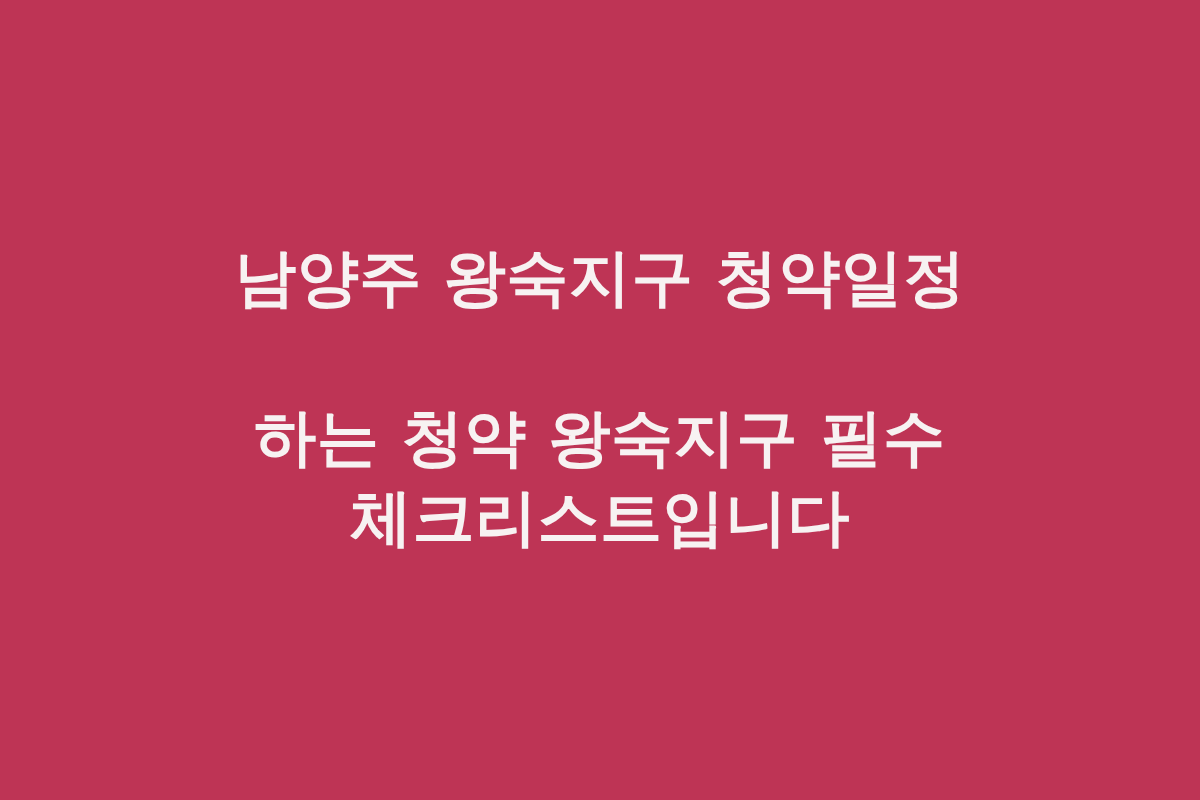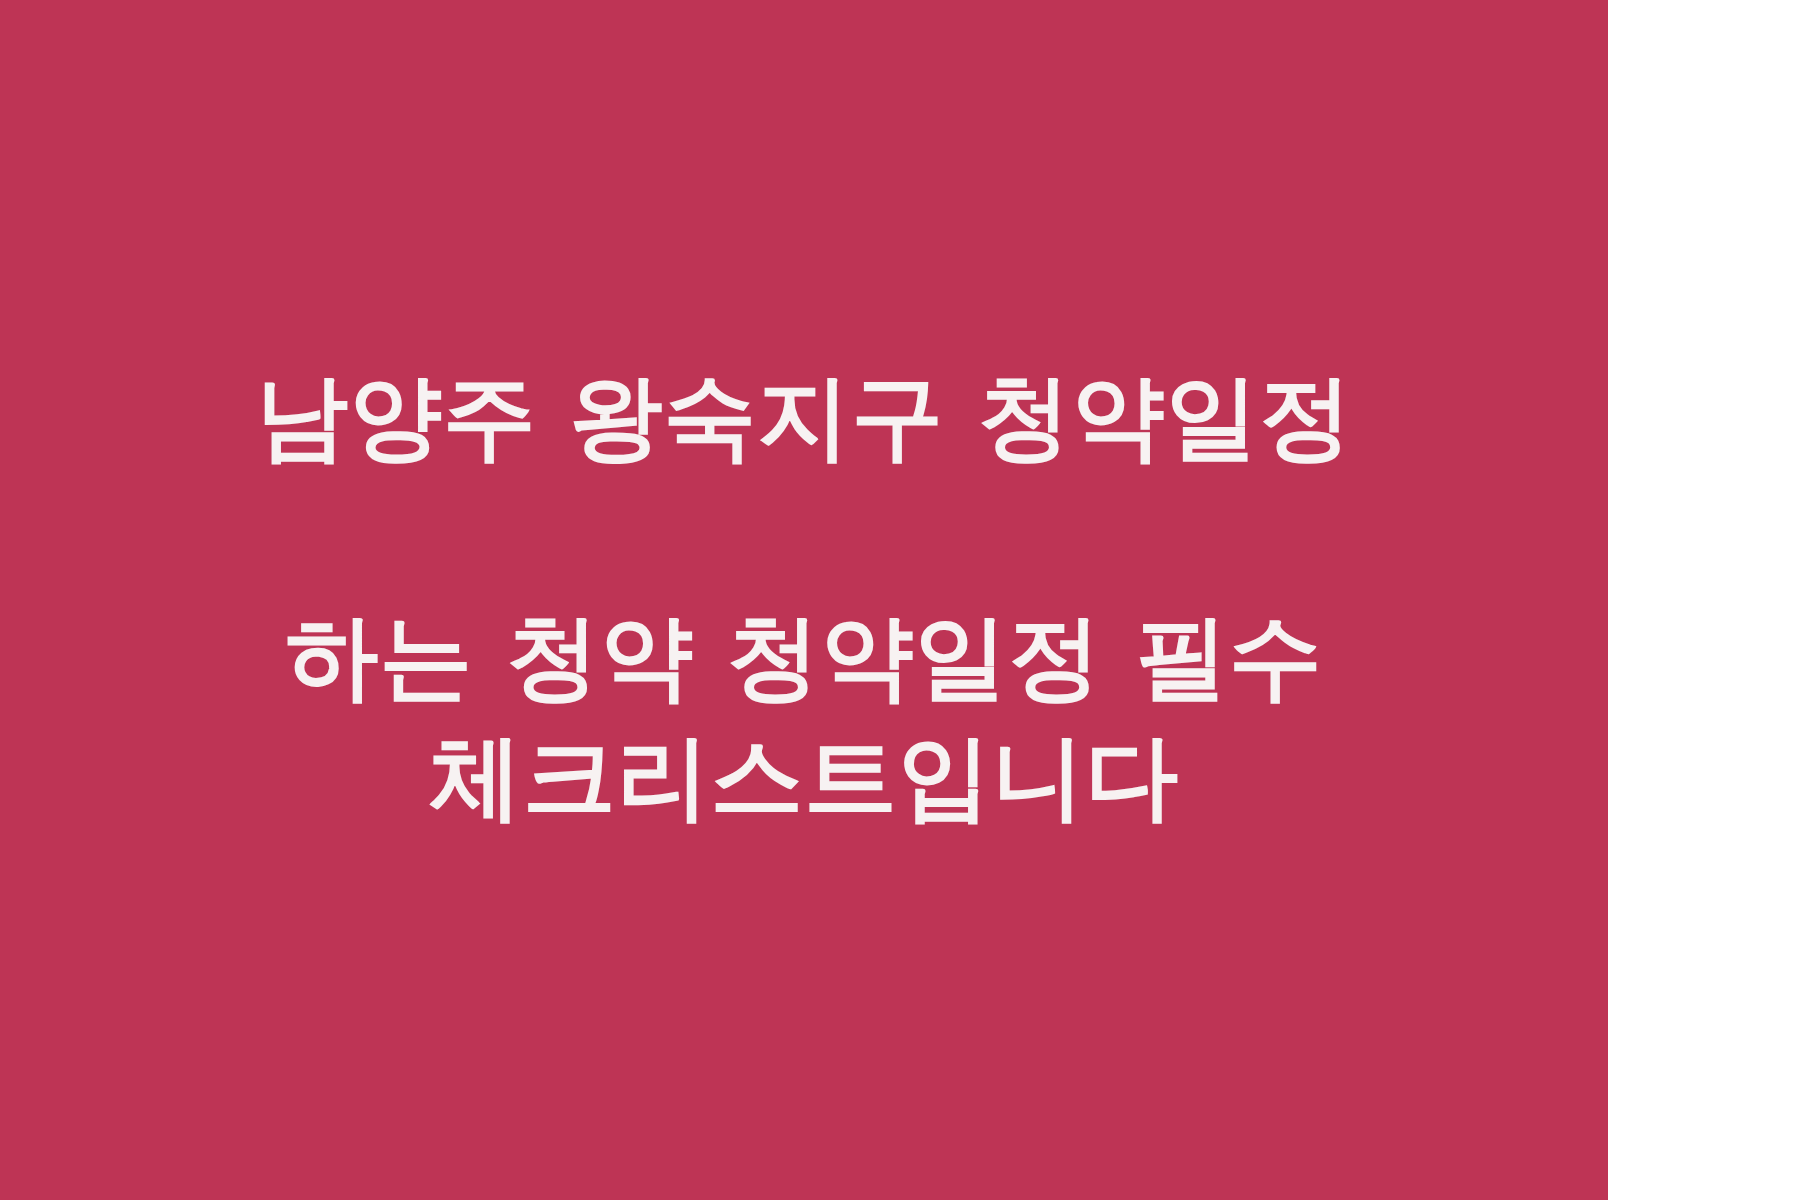--- a/index.html
+++ b/index.html
@@ -9,21 +9,21 @@
 
   body {
     width: 1200px;
     height: 800px;
     overflow: hidden;
     font-family: "Liberation Sans", sans-serif;
   }
 
   #banner {
     position: relative;
-    width: 1072px;
+    width: 1200px;
     height: 800px;
     background: #BE3455;
     display: flex;
     align-items: center;
     justify-content: center;
     box-sizing: border-box;
   }
 
   #headline {
     width: 1180px;
@@ -45,15 +45,15 @@
     display: block;
     width: 100%;
   }
 </style>
 </head>
 <body>
 
 <div id="banner" style="background: rgb(190, 52, 85);">
   <h1 id="headline" style="color: rgb(247, 242, 242);">
     <span class="headline-line">남양주 왕숙지구 청약일정</span>
-    <span class="headline-line">하는 청약 청약일정 필수 체크리스트입니다</span>
+    <span class="headline-line">하는 청약 왕숙지구 필수 체크리스트입니다</span>
   </h1>
 </div>
 
 </body></html>

